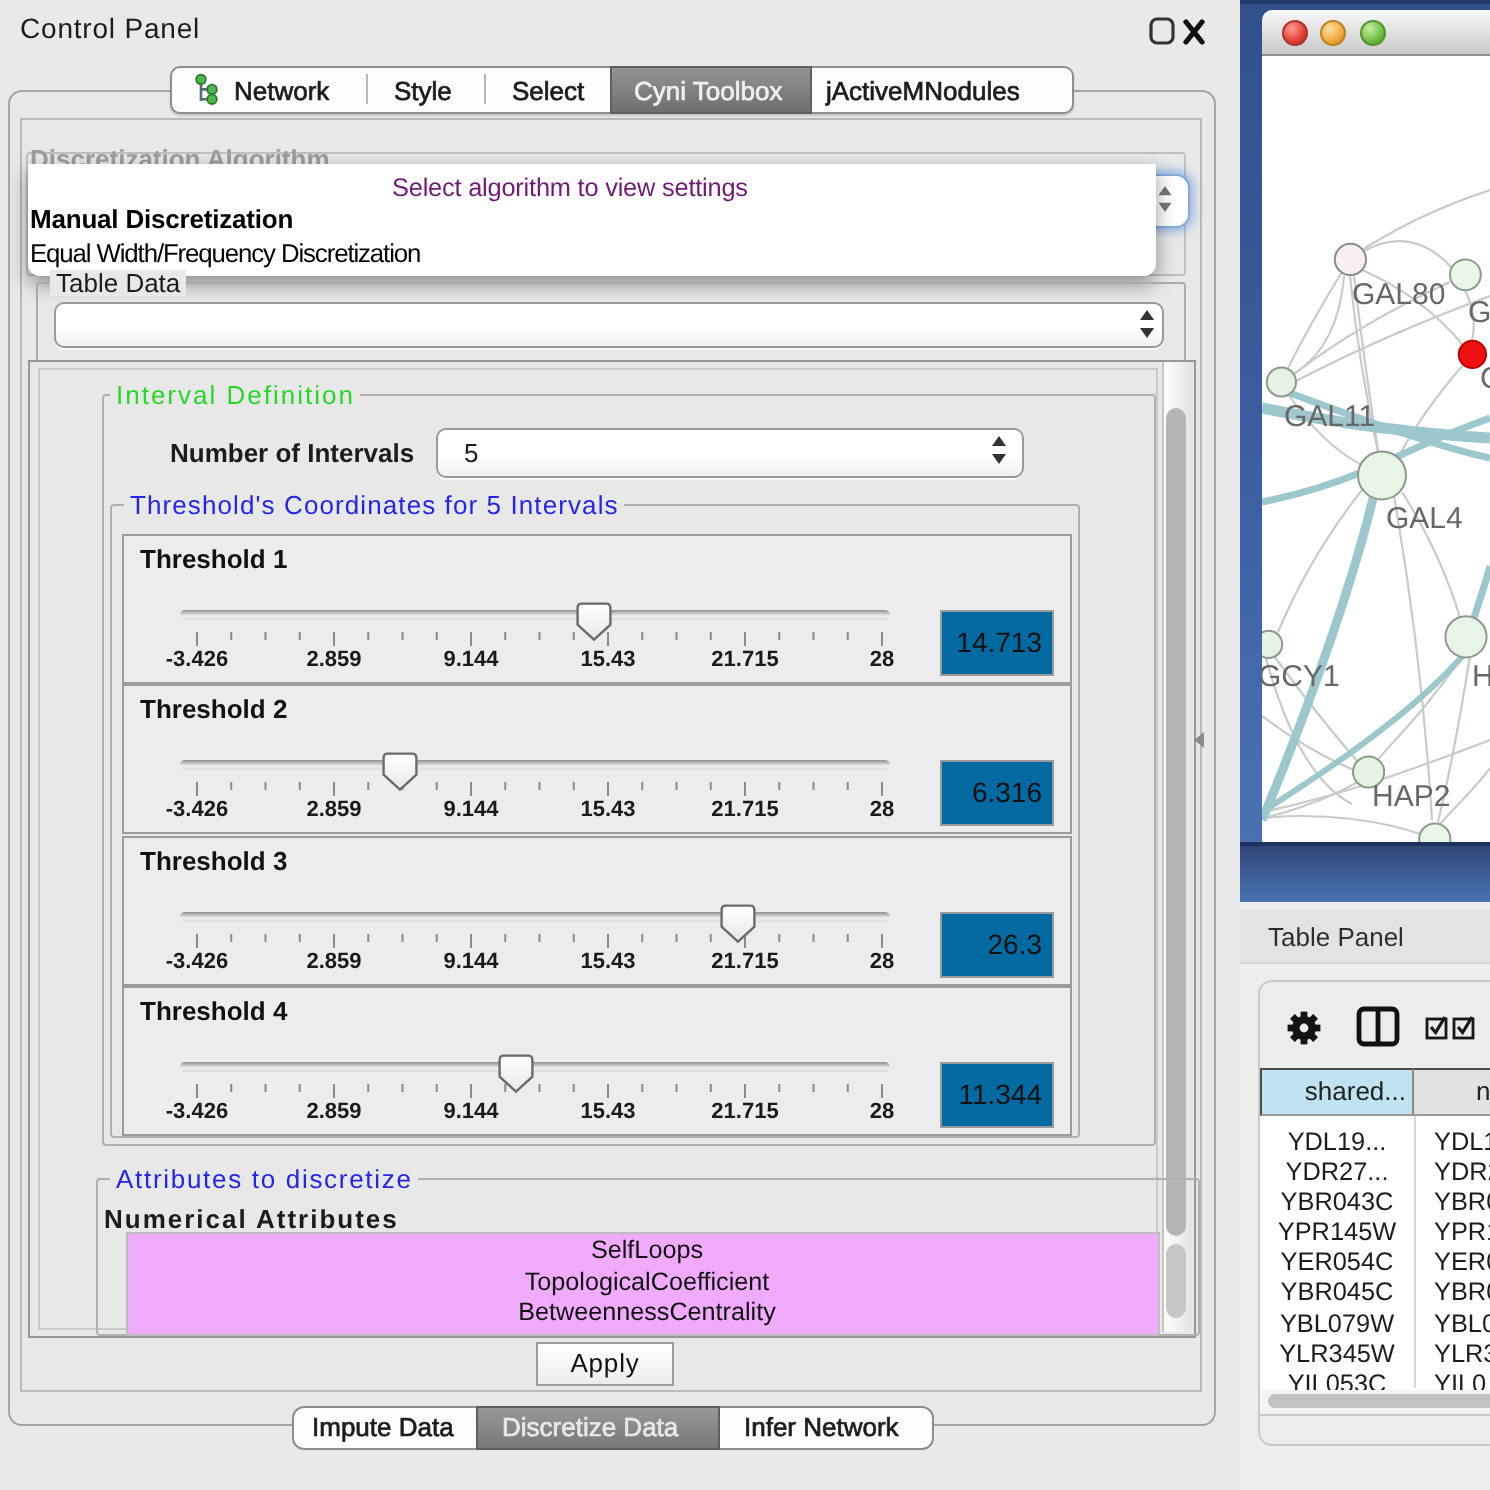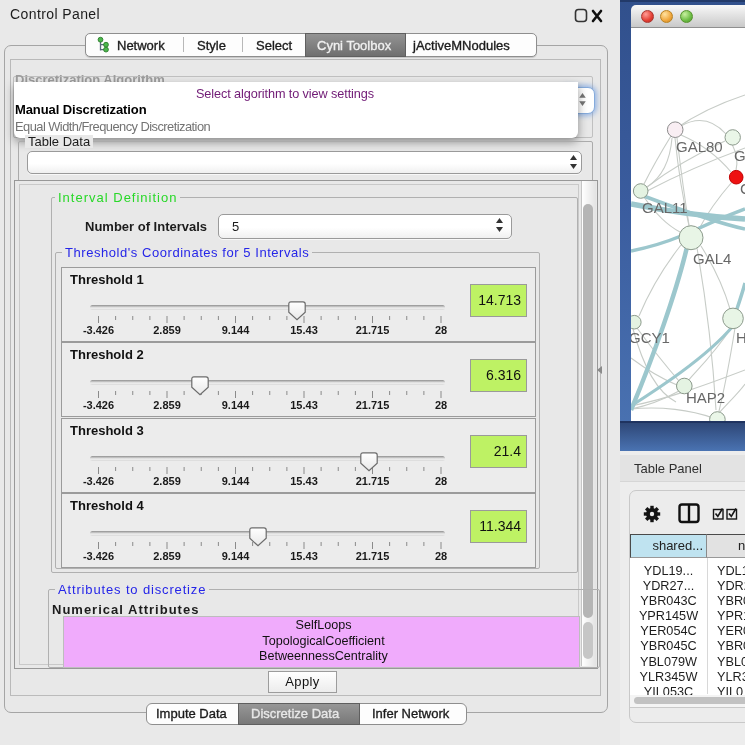--- a/index.html
+++ b/index.html
@@ -10,21 +10,21 @@
 .tb{font-size:13px;color:#1c1c1c;}
 .box{position:absolute;border:1px solid #a8a8a8;border-radius:2px;}
 .btitle{position:absolute;font-size:13px;background:#e8e8e8;padding:0 3px;line-height:13px;}
 .cb{position:absolute;background:linear-gradient(180deg,#ffffff 0%,#ffffff 55%,#f0f0f0 100%);
   border:1px solid #9a9a9a;border-radius:5px;box-shadow:0 1px 0 rgba(255,255,255,.7);}
 .cbarrows{position:absolute;width:9px;}
 .grp{position:absolute;left:61px;width:473px;height:73px;border:1px solid #9b9b9b;background:#ececec;}
 .grplabel{position:absolute;left:8px;top:4px;font-size:13px;font-weight:bold;color:#111;}
 .track{position:absolute;left:28px;top:37px;width:355px;height:5px;border-radius:2.5px;
   background:linear-gradient(180deg,#8f8f8f 0%,#f0f0f0 60%,#d8d8d8 100%);}
-.field{position:absolute;left:408px;top:16px;width:50px;height:31px;background:#bef264;
+.field{position:absolute;left:408px;top:37px;width:50px;height:31px;background:#0369a1;
   border:1px solid #9a9a9a;font-size:14px;color:#111;text-align:right;padding-right:5px;line-height:31px;}
 .ticklbl{position:absolute;top:56px;font-size:11px;font-weight:bold;color:#1a1a1a;transform:translateX(-50%);}
 .trow{height:15.2px;line-height:15.2px;font-size:12.7px;color:#1d1d1d;white-space:nowrap;}
 .trow .c1{display:inline-block;width:77px;text-align:center;}
 .trow .c2{display:inline-block;padding-left:10px;}
 </style>
 </head>
 <body>
 <div id="app">
 
@@ -60,21 +60,21 @@
   <div class="abs" style="left:560px;top:87px;width:33px;height:25px;border-radius:7px;background:#fff;border:1.5px solid #85abdc;box-shadow:0 0 5px 2px rgba(100,150,225,.6);"></div>
   <svg class="abs cbarrows" style="left:578px;top:93px;" height="13" viewBox="0 0 9 14">
     <path d="M4.5 0 L8 5 L1 5 Z" fill="#777"></path>
       <path d="M4.5 14 L8 9 L1 9 Z" fill="#777"></path>
   </svg>
   <div class="btitle" style="left:12px;top:72.5px;color:#9d9d9d;font-weight:bold;background:transparent;">Discretization Algorithm</div>
 
   <div class="abs" style="left:14px;top:82px;width:564px;height:56px;background:#fff;border-radius:0 0 6px 6px;box-shadow:0 4px 10px rgba(0,0,0,.4);"></div>
   <div class="abs" style="left:196px;top:87px;font-size:12.7px;color:#701a75;letter-spacing:-0.1px;text-align:right;">Select algorithm to view settings</div>
   <div class="abs" style="left:15px;top:102px;font-size:13px;font-weight:bold;color:#000;letter-spacing:-0.1px;">Manual Discretization</div>
-  <div class="abs" style="left:15px;top:118.5px;font-size:12.9px;color:#737373;letter-spacing:-0.55px;">Equal Width/Frequency Discretization</div>
+  <div class="abs" style="left:15px;top:118.5px;font-size:12.9px;color:#000000;letter-spacing:-0.55px;">Equal Width/Frequency Discretization</div>
 
   <div class="box" style="left:18px;top:141px;width:573px;height:39px;border-color:#ababab;"></div>
   <div class="btitle" style="left:25px;top:135px;color:#1c1c1c;">Table Data</div>
   <div class="cb" style="left:27px;top:151px;width:553px;height:21px;"></div>
   <svg class="abs cbarrows" style="left:569px;top:155px;" height="14" viewBox="0 0 9 14">
     <path d="M4.5 0 L8 5 L1 5 Z" fill="#333"></path>
       <path d="M4.5 14 L8 9 L1 9 Z" fill="#333"></path>
   </svg>
 
   <div class="abs" style="left:14px;top:180px;width:582px;height:487px;border:1px solid #989898;background:#e8e8e8;"></div>
@@ -225,21 +225,21 @@
             <stop offset="1" stop-color="#e8e8e8"></stop>
           </linearGradient>
         </defs>
       </svg>
       <div class="ticklbl" style="left:36.5px;">-3.426</div>
       <div class="ticklbl" style="left:105.0px;">2.859</div>
       <div class="ticklbl" style="left:173.5px;">9.144</div>
       <div class="ticklbl" style="left:242.0px;">15.43</div>
       <div class="ticklbl" style="left:310.5px;">21.715</div>
       <div class="ticklbl" style="left:379.0px;">28</div>
-      <div class="field">21.4</div>
+      <div class="field">26.3</div>
     </div>
   <div class="grp" style="top:492.8px;">
       <div class="grplabel">Threshold 4</div>
       <div class="track"></div>
       <svg style="position:absolute;left:0;top:48px;" width="473" height="8" viewBox="0 0 473 8">
         <g stroke="#8a8a8a" stroke-width="1">
           <line x1="36.50" y1="0" x2="36.50" y2="7"></line>
           <line x1="53.62" y1="0" x2="53.62" y2="4"></line>
           <line x1="70.75" y1="0" x2="70.75" y2="4"></line>
           <line x1="87.88" y1="0" x2="87.88" y2="4"></line>

